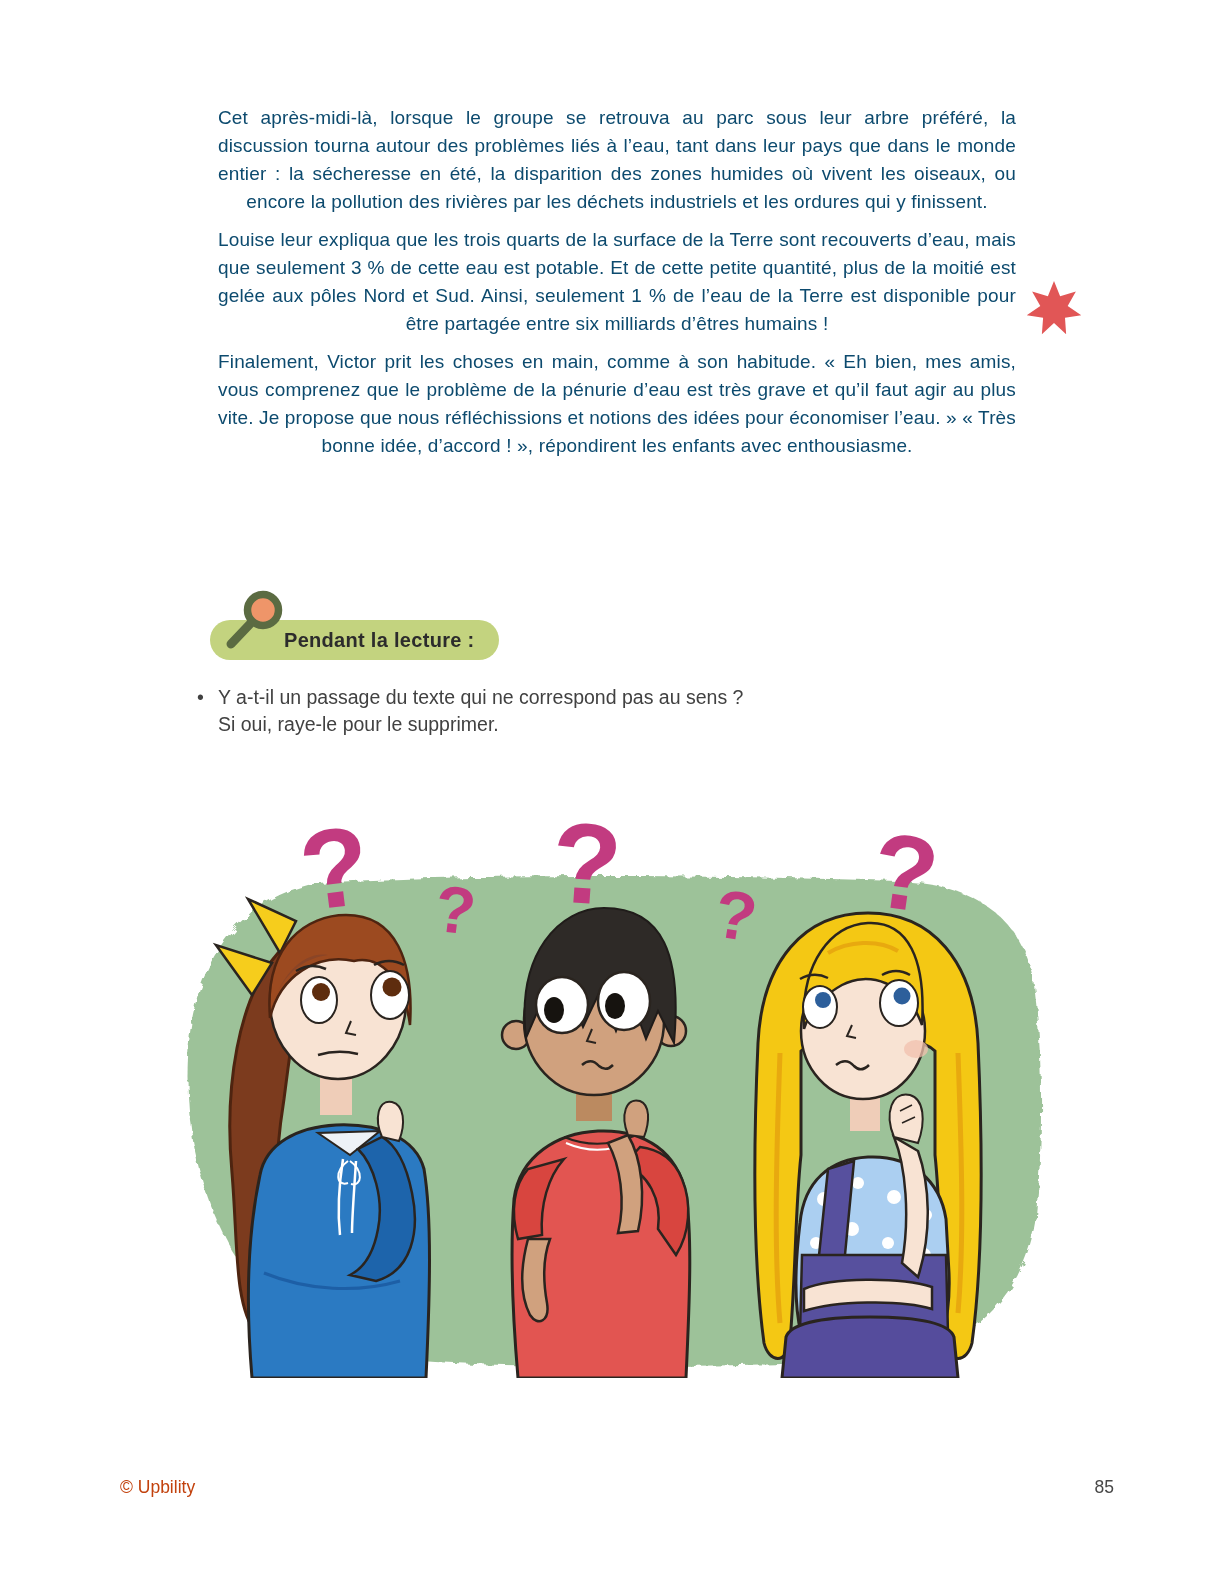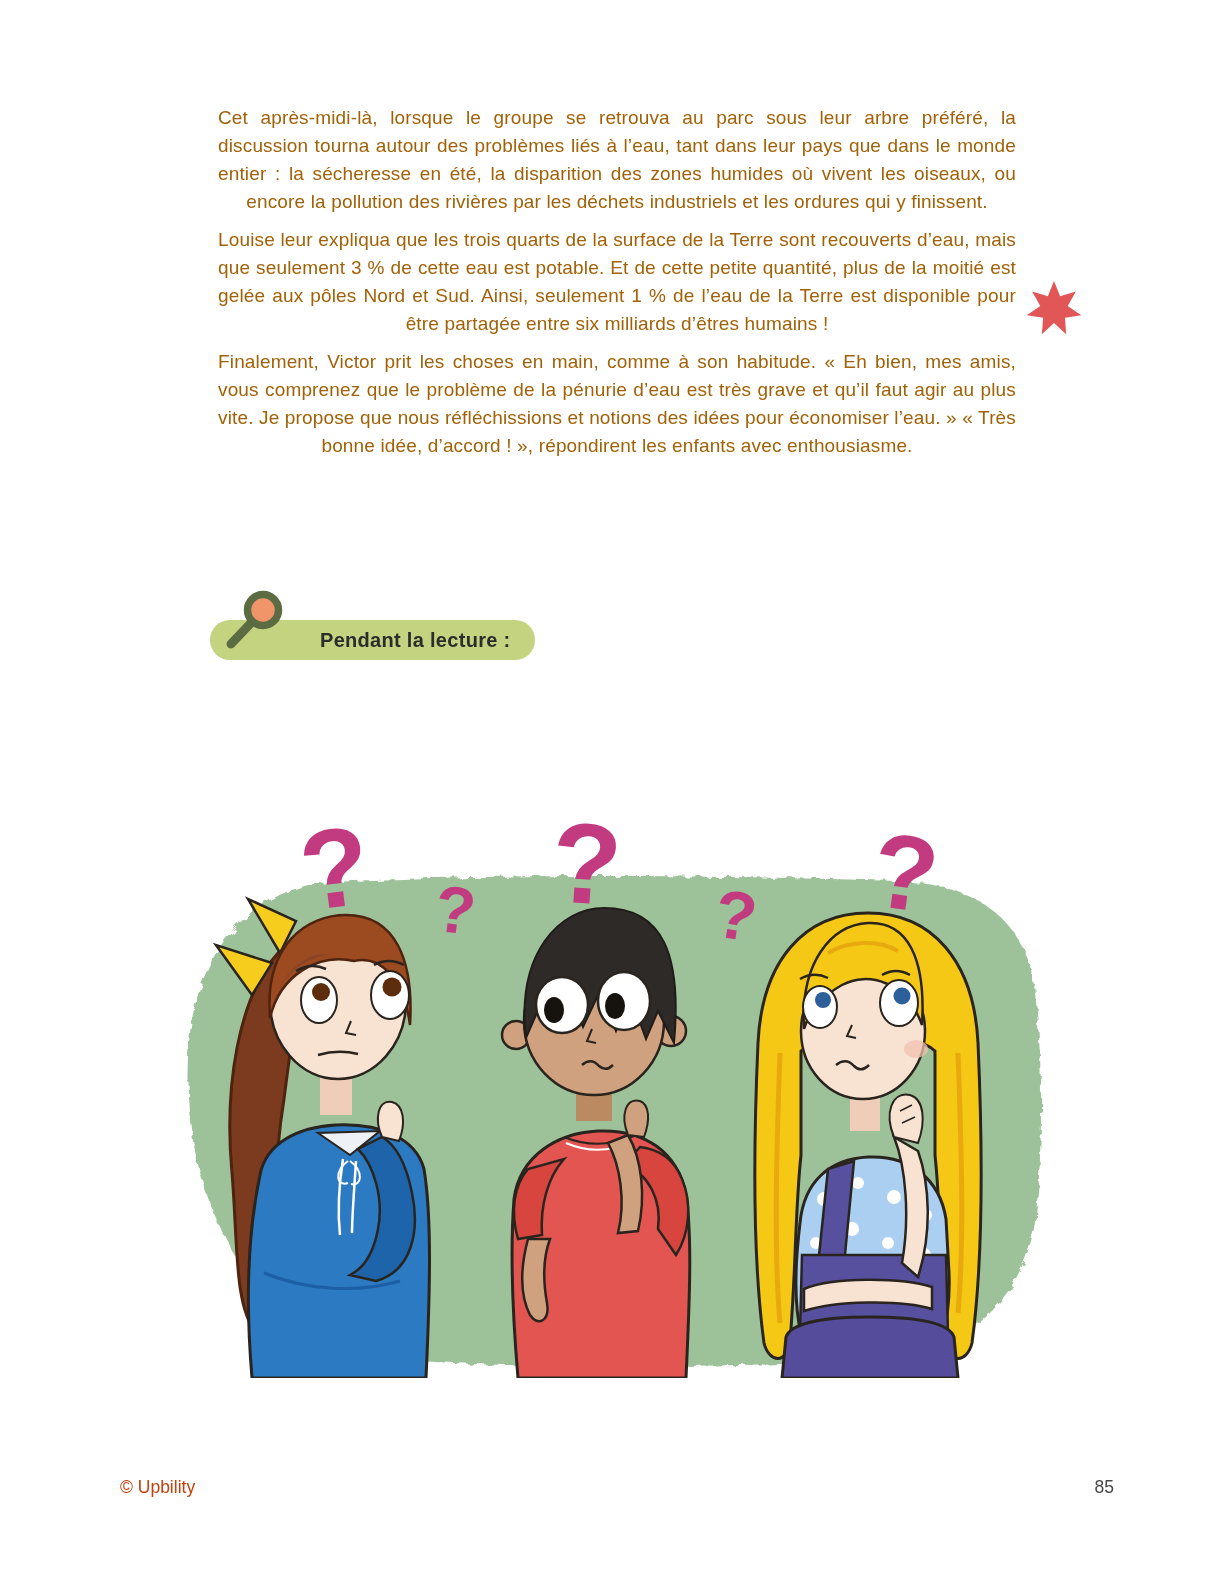--- a/index.html
+++ b/index.html
@@ -5,31 +5,31 @@
   html,body{margin:0;padding:0;background:#ffffff;}
   .page{
     position:relative;width:1214px;height:1575px;background:#ffffff;
     font-family:"Liberation Sans", sans-serif;color:#414141;overflow:hidden;
   }
   
   .text-col{position:absolute;left:218px;top:104px;width:798px;}
   .body-par{
     font-size:19px;line-height:28px;letter-spacing:.15px;
     text-align:justify;text-align-last:center;
-    margin:0 0 10px 0;color:#a16207;
+    margin:0 0 10px 0;color:#0c4a6e;
   }
   
   .star-wrap{position:absolute;left:1026px;top:281px;width:56px;height:56px;}
   
   .section-pill{
     position:absolute;left:210px;top:620px;height:40px;border-radius:20px;
     background:#c3d37f;display:flex;align-items:center;
     padding:0 24px 0 74px;box-sizing:border-box;
   }
-  .section-pill .label{font-size:20px;font-weight:bold;color:#2c2c2c;letter-spacing:.3px;margin-left:36px;}
+  .section-pill .label{font-size:20px;font-weight:bold;color:#2c2c2c;letter-spacing:.3px;}
   .magnifier{position:absolute;left:222px;top:583px;width:70px;height:78px;}
   
   .bullets{position:absolute;left:195px;top:684px;width:830px;margin:0;padding:0;list-style:none;}
   .bullets li{position:relative;padding-left:23px;font-size:19.5px;line-height:27px;color:#414141;}
   .bullets li::before{content:"\2022";position:absolute;left:2px;top:0;color:#414141;}
   .bullets .q-line{display:block;}
   
   .illustration{position:absolute;left:168px;top:803px;width:880px;height:575px;}
   
   .footer-copyright{position:absolute;left:120px;top:1477px;font-size:17.5px;color:#c2410c;}
@@ -56,20 +56,24 @@
     <span class="label">Pendant la lecture :</span>
   </div>
   <div class="magnifier">
     <svg width="70" height="78" viewBox="0 0 70 78">
       <line x1="28" y1="41" x2="9" y2="61" stroke="#5b6b42" stroke-width="9" stroke-linecap="round"></line>
       <circle cx="41" cy="27" r="15.5" fill="#ef9569" stroke="#5b6b42" stroke-width="7.5"></circle>
     </svg>
   </div>
 
   <ul class="bullets">
+    <li>
+      <span class="q-line">Y a-t-il un passage du texte qui ne correspond pas au sens ?</span>
+      <span class="q-line">Si oui, raye-le pour le supprimer.</span>
+    </li>
   </ul>
 
   <div class="illustration">
     <svg width="880" height="575" viewBox="0 0 880 575">
       <defs>
         <filter id="rough" x="-5%" y="-5%" width="110%" height="110%">
           <feTurbulence type="fractalNoise" baseFrequency="0.11" numOctaves="2" result="n"></feTurbulence>
           <feDisplacementMap in="SourceGraphic" in2="n" scale="8"></feDisplacementMap>
         </filter>
       </defs>

